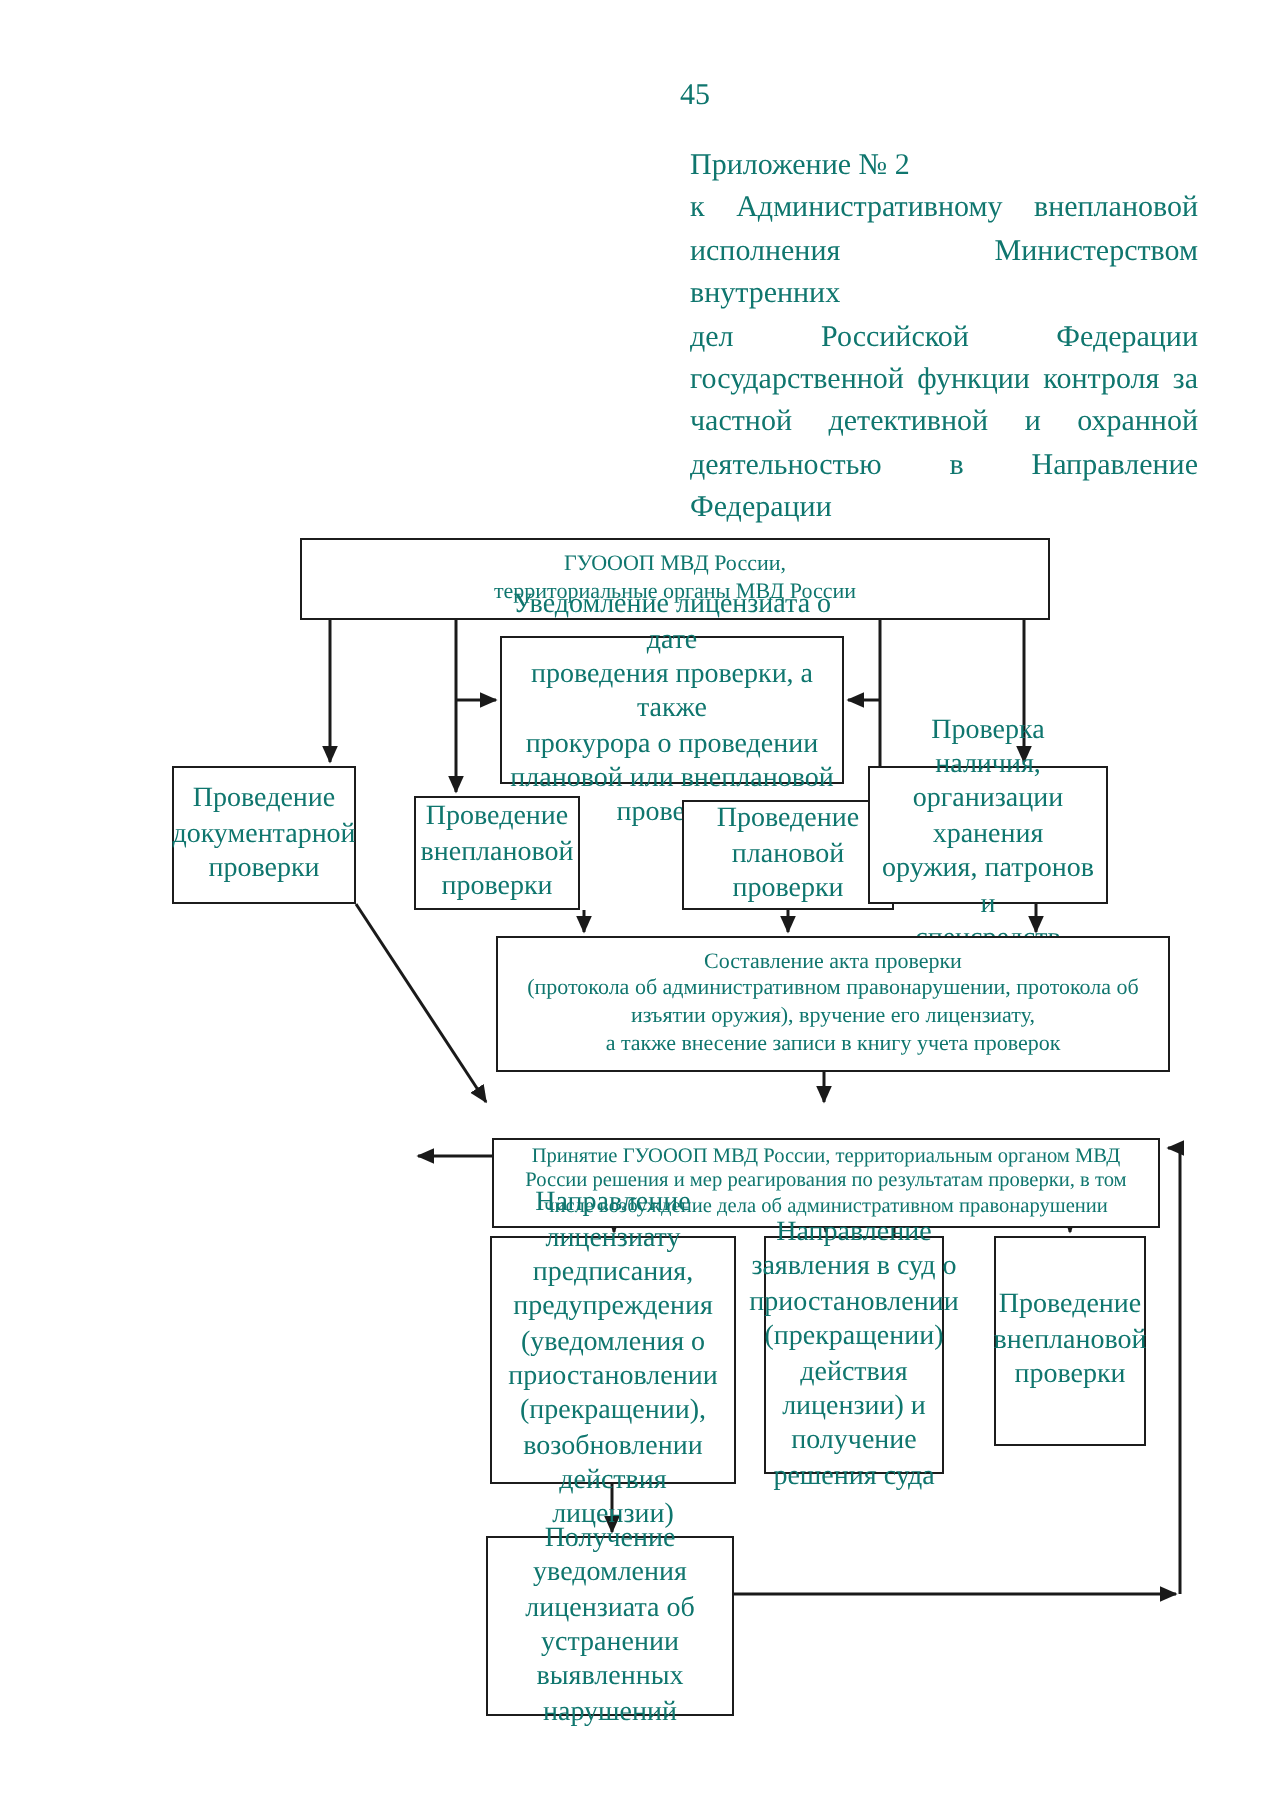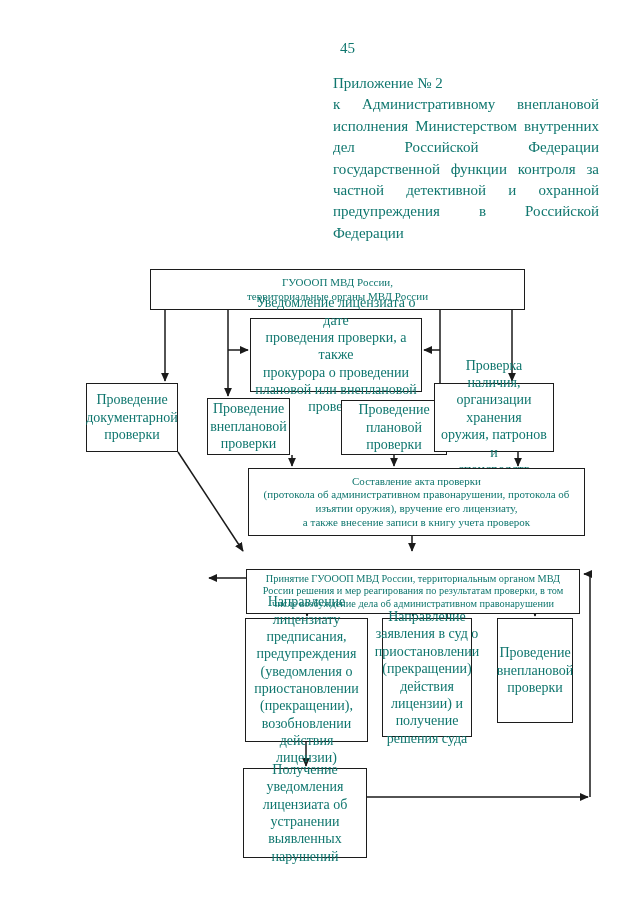--- a/index.html
+++ b/index.html
@@ -3,21 +3,21 @@
 <meta charset="utf-8">
 <style>
   html,body{margin:0;padding:0;background:#e8e8e8;}
   .page{
     position:relative; width:640px; height:905px; background:#ffffff;
     font-family:"Liberation Serif","DejaVu Serif",serif; color:#0f766e;
     overflow:hidden; margin:0 auto;
   }
   .pagenum{position:absolute; left:340px; top:40px; font-size:15px;}
   .hdr{position:absolute; left:333px; top:73px; width:266px; font-size:15px; line-height:21.4px;}
-  .hline{white-space:nowrap;}
+  .hline{white-space:nowrap;margin-left:12px;}
   .just{white-space:normal; text-align:justify; text-align-last:justify;}
   .ctitle{position:absolute; left:100px; top:228px; width:480px; text-align:center;
           font-size:13.5px; line-height:15.5px;}
   svg.connectors{position:absolute; left:0; top:0; z-index:1;}
   .fbox{
     position:absolute; z-index:2; box-sizing:border-box;
     border:1.6px solid #1c1c1c; background:#ffffff;
     display:flex; align-items:center; justify-content:center;
     text-align:center; white-space:pre-line;
     font-size:14px; line-height:1.24; padding:2px 3px;
@@ -32,21 +32,21 @@
 
   <div class="pagenum">45</div>
 
   <div class="hdr">
     <div class="hline">Приложение № 2</div>
     <div class="hline just">к Административному внеплановой</div>
     <div class="hline just">исполнения Министерством внутренних</div>
     <div class="hline just">дел Российской Федерации</div>
     <div class="hline just">государственной функции контроля за</div>
     <div class="hline just">частной детективной и охранной</div>
-    <div class="hline just">предупреждения в Российской Федерации</div>
+    <div class="hline just">деятельностью в Направление Федерации</div>
   </div>
 
 
   <svg class="connectors" width="640" height="905" viewBox="0 0 640 905">
     <defs>
       <marker id="ah" markerUnits="userSpaceOnUse" markerWidth="10" markerHeight="9" refX="8.2" refY="4" orient="auto">
         <path d="M0,0 L9,4 L0,8 z" fill="#1a1a1a"></path>
       </marker>
     </defs>
     <g stroke="#1a1a1a" stroke-width="1.5" fill="none">

